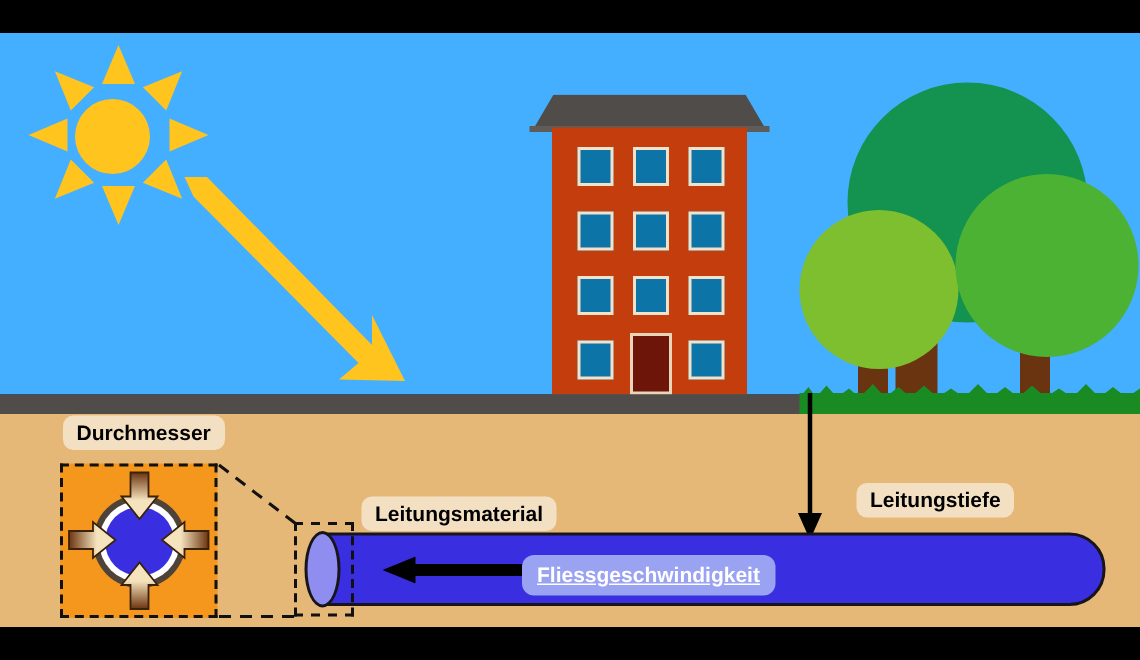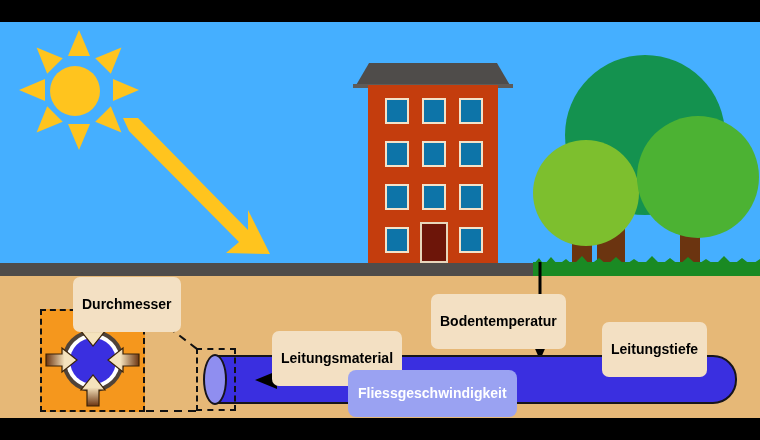--- a/index.html
+++ b/index.html
@@ -60,23 +60,23 @@
         background:#3a2fe0;}
   .small-box{position:absolute;left:196px;top:348px;width:40px;height:63px;
         border:2px dashed #111;box-sizing:border-box;}
   .conn{position:absolute;left:0;top:0;width:760px;height:440px;pointer-events:none;}
 
   
   .deptharrow{position:absolute;left:520px;top:262px;width:40px;height:100px;}
 
   
   .lbl{position:absolute;background:#f3e0c3;color:#000;font-weight:bold;
-       border-radius:7px;padding:20px 9px;font-size:14px;line-height:15px;white-space:nowrap;margin-left:31px;}
+       border-radius:7px;padding:4px 9px;font-size:14px;line-height:15px;white-space:nowrap;}
   .lbl-flow{position:absolute;background:#9aa2f2;color:#ffffff;font-weight:bold;
-       border-radius:8px;padding:16px 10px;font-size:14px;line-height:15px;white-space:nowrap;}
+       border-radius:8px;padding:6px 10px;font-size:14px;line-height:15px;white-space:nowrap;text-decoration:underline;}
 </style>
 </head>
 <body>
 
 <div id="scene">
 
   <div class="band-top"></div>
   <div class="band-bottom"></div>
 
   <div class="sky"></div>
@@ -174,18 +174,17 @@
     <path d="M47 97 L59 97 L59 81 L65 81 L53 66 L41 81 L47 81 Z" fill="url(#gv2)" stroke="#3a2208" stroke-width="1.2"></path>
 
     <path d="M6 45 L6 57 L22 57 L22 63 L37 51 L22 39 L22 45 Z" fill="url(#gh)" stroke="#3a2208" stroke-width="1.2"></path>
 
     <path d="M99 45 L99 57 L83 57 L83 63 L68 51 L83 39 L83 45 Z" fill="url(#gh2)" stroke="#3a2208" stroke-width="1.2"></path>
   </svg>
 
   <div class="small-box"></div>
 
   <div class="lbl" style="left:42px;top:277px;">Durchmesser</div>
-  <div class="lbl" style="left:400px;top:294px;">Bodentemperatur</div>
   <div class="lbl" style="left:571px;top:322px;">Leitungstiefe</div>
   <div class="lbl" style="left:241px;top:331px;">Leitungsmaterial</div>
   <div class="lbl-flow" style="left:348px;top:370px;">Fliessgeschwindigkeit</div>
 
 </div>
 
 </body></html>

